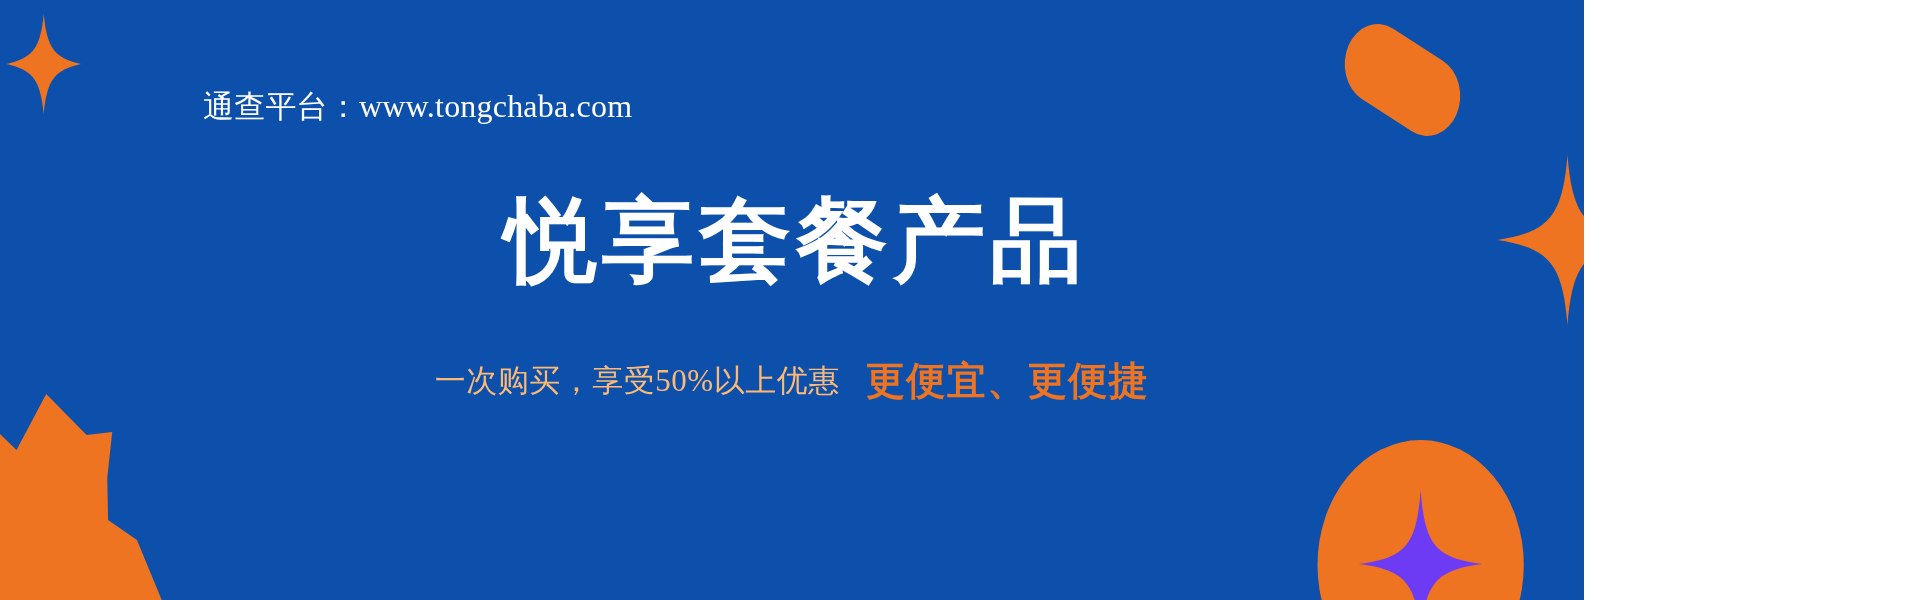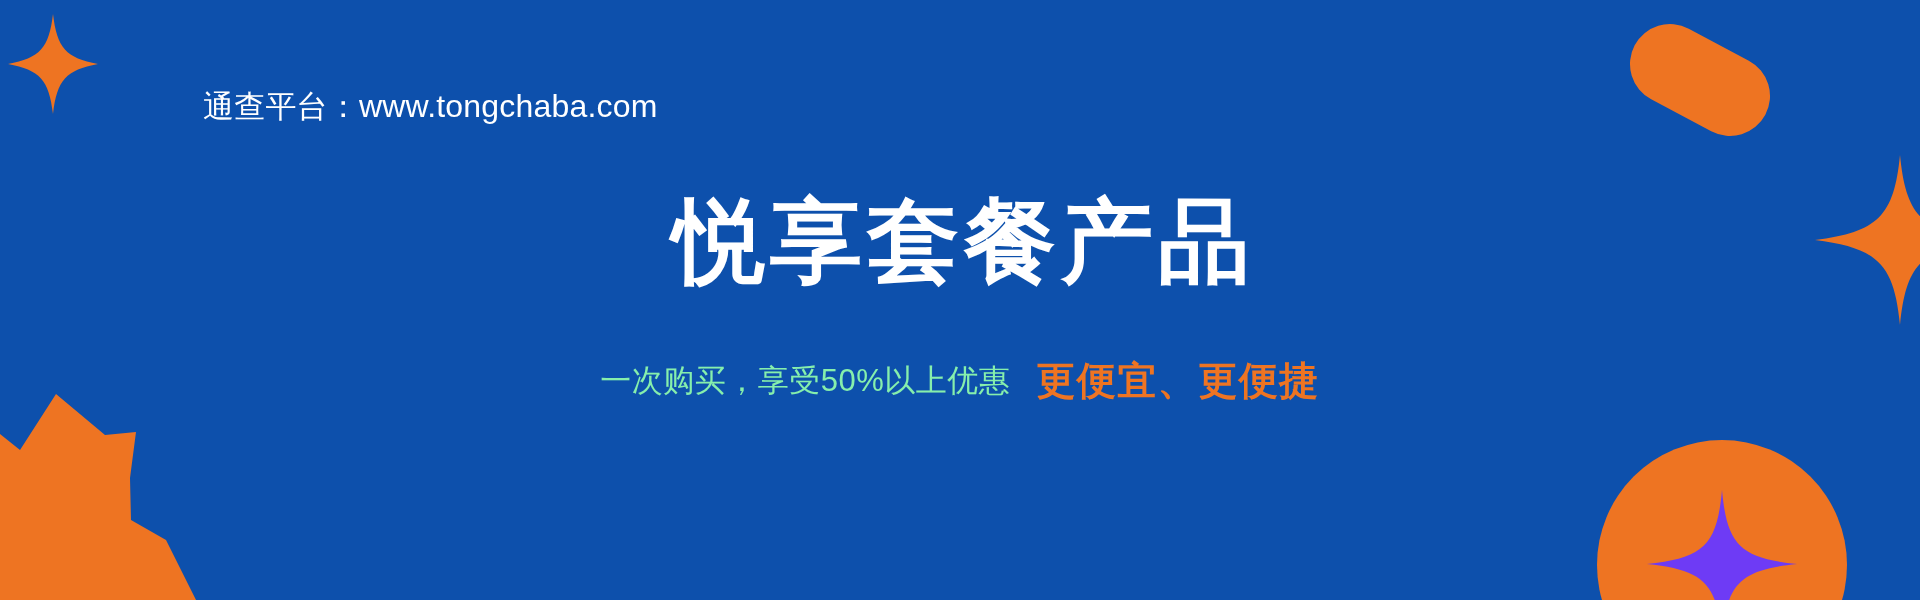--- a/index.html
+++ b/index.html
@@ -6,24 +6,25 @@
     margin: 0;
     padding: 0;
     background: #ffffff;
   }
   body {
     font-family: "Liberation Sans", "DejaVu Sans", sans-serif;
   }
 
   .banner {
     position: relative;
-    width: 1920px;
+    width: 1584px;
     height: 600px;
     overflow: hidden;
     background: #0d50ac;
+    font-family: Liberation Serif, serif;
   }
 
   
   .decor {
     position: absolute;
     inset: 0;
     width: 100%;
     height: 100%;
     pointer-events: none;
   }
@@ -67,21 +68,21 @@
   .subtitle-row {
     position: absolute;
     left: 0;
     right: 0;
     top: 356px;
     text-align: center;
     white-space: nowrap;
     line-height: 1.3;
   }
   .subtitle-plain {
-    color: #86efac;
+    color: #fdba74;
     font-size: 31px;
     font-weight: 400;
     letter-spacing: 0.5px;
     vertical-align: middle;
   }
   .subtitle-accent {
     color: #ee7422;
     font-size: 39px;
     font-weight: 700;
     letter-spacing: 1.5px;

